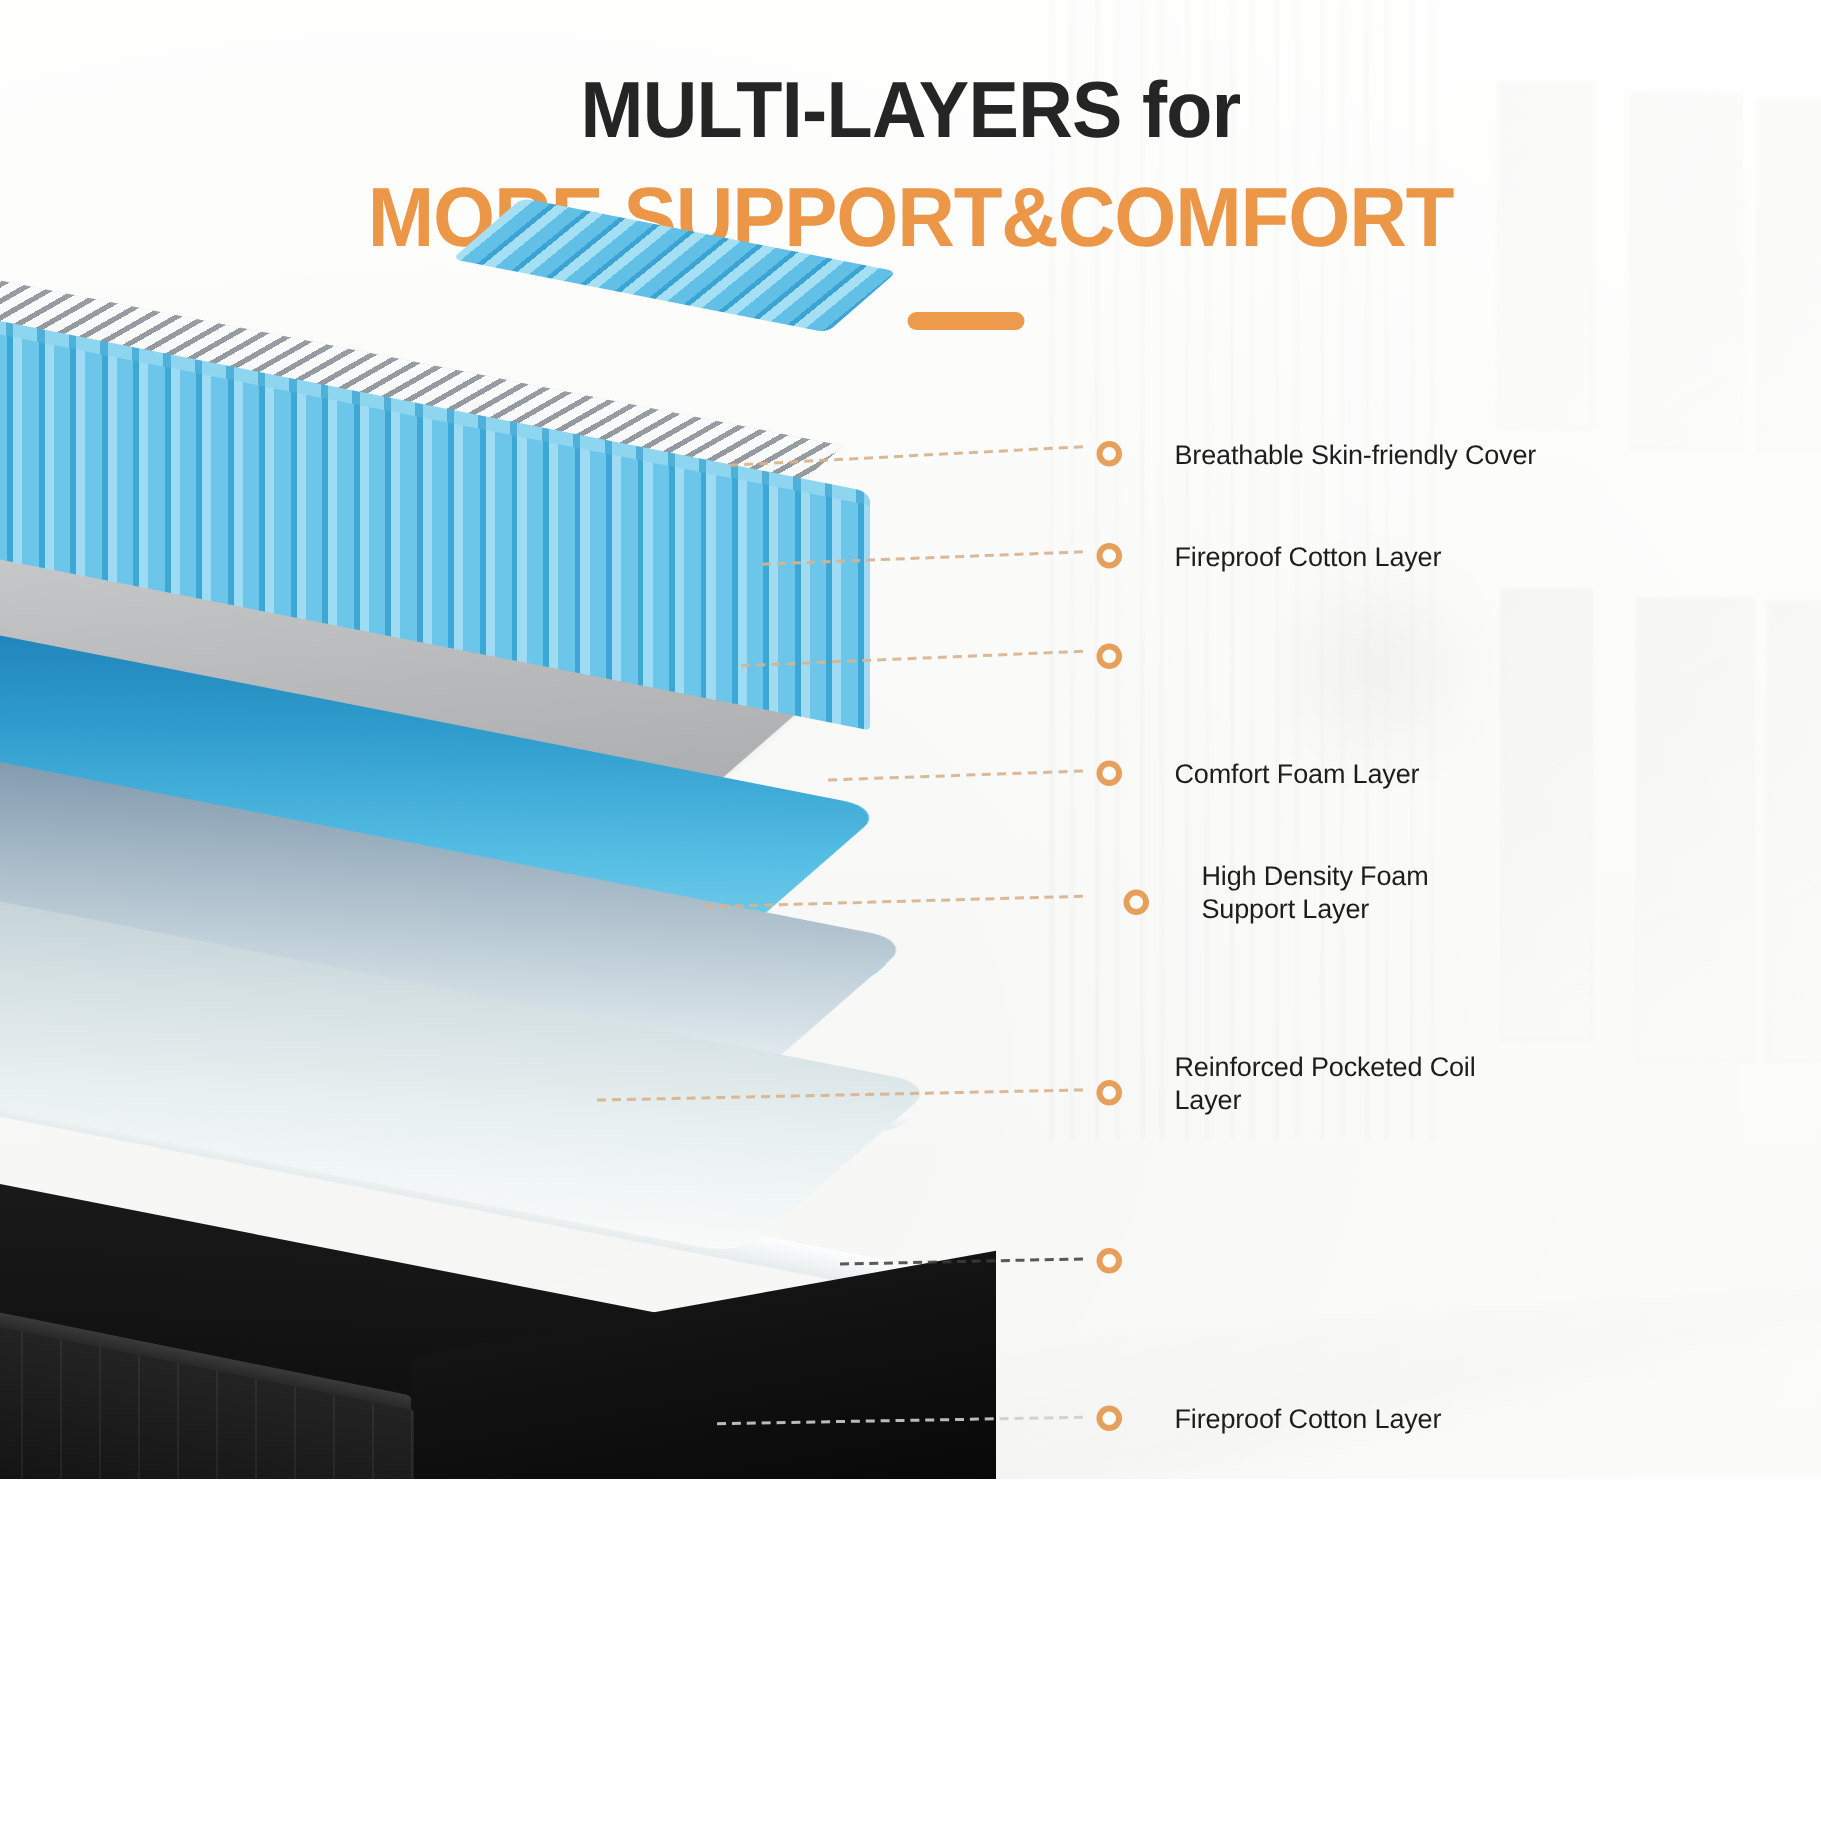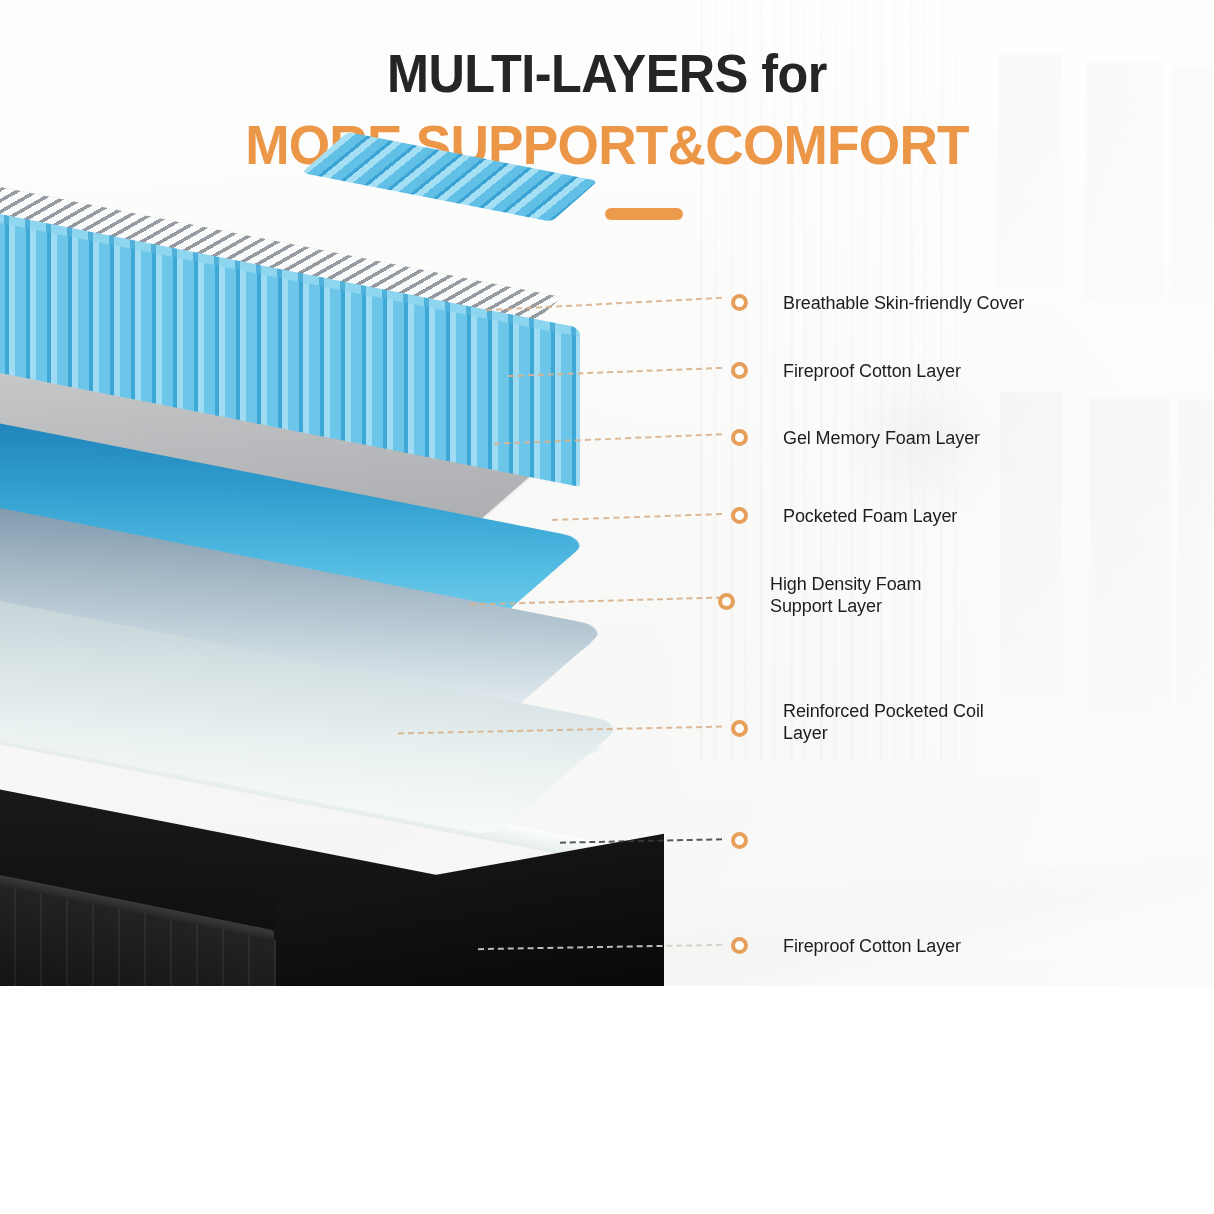--- a/index.html
+++ b/index.html
@@ -380,27 +380,26 @@
     <div class="callout" style="left:731px;top:292px;">
       <span class="dot"></span>
       <span class="c-text">Breathable Skin-friendly Cover</span>
     </div>
     <div class="callout" style="left:731px;top:360px;">
       <span class="dot"></span>
       <span class="c-text">Fireproof Cotton Layer</span>
     </div>
     <div class="callout" style="left:731px;top:427px;">
       <span class="dot"></span>
-      <span class="c-text">Gel Memory Foam Layer</span>
     </div>
     <div class="callout" style="left:731px;top:505px;">
       <span class="dot"></span>
-      <span class="c-text">Pocketed Foam Layer</span>
-    </div>
-    <div class="callout" style="left:718px;top:573px;">
+      <span class="c-text">Comfort Foam Layer</span>
+    </div>
+    <div class="callout" style="left:749px;top:573px;">
       <span class="dot" style="margin-top:20px;"></span>
       <span class="c-text">High Density Foam
 Support Layer</span>
     </div>
     <div class="callout" style="left:731px;top:700px;">
       <span class="dot" style="margin-top:20px;"></span>
       <span class="c-text">Reinforced Pocketed Coil
 Layer</span>
     </div>
     <div class="callout" style="left:731px;top:812px;">

